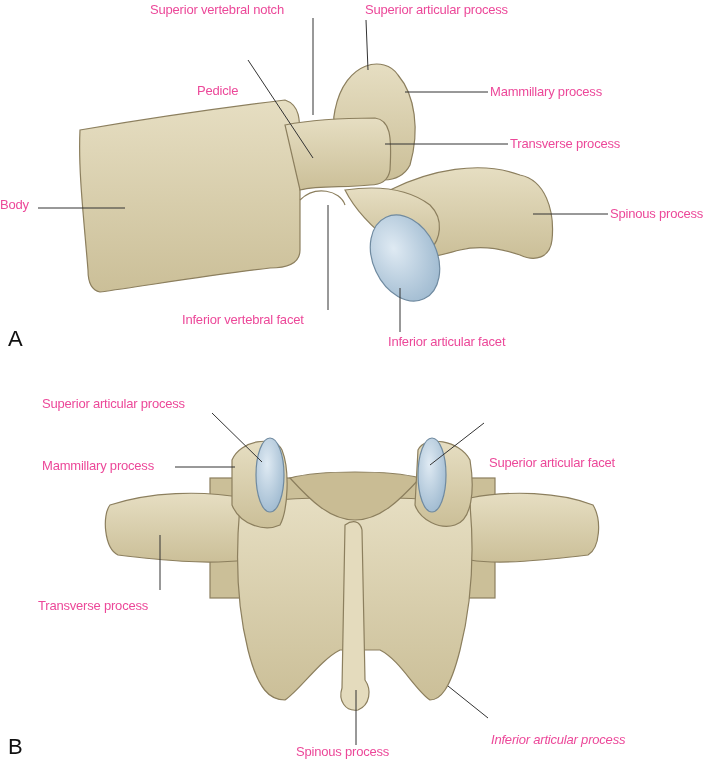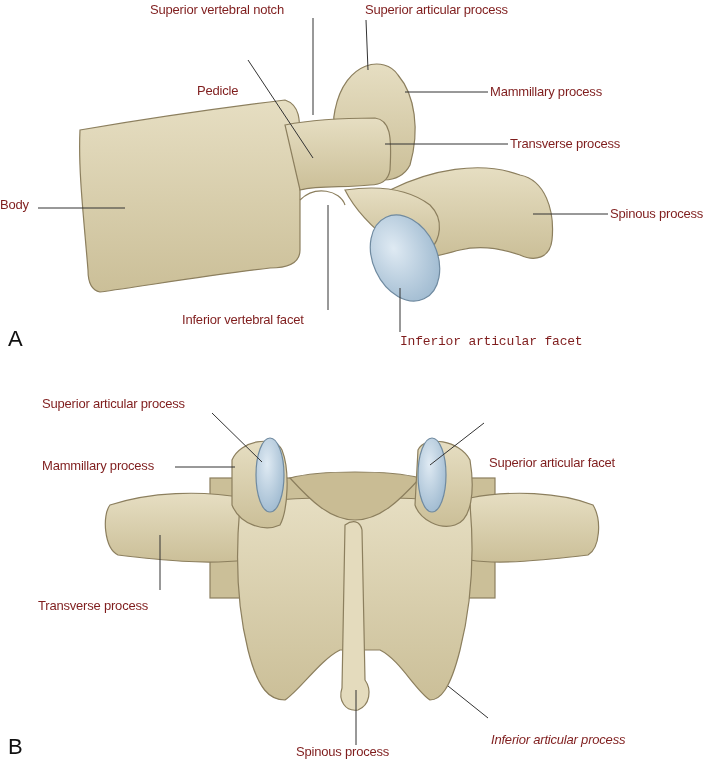--- a/index.html
+++ b/index.html
@@ -1,19 +1,19 @@
 <!DOCTYPE html>
 <html><head>
 <meta charset="utf-8">
 <style>
   html, body { margin:0; padding:0; background:#ffffff; }
   body { width:720px; height:763px; position:relative; overflow:hidden;
          font-family:"Liberation Sans", "DejaVu Sans", sans-serif; color:#222; }
   svg.stage { position:absolute; left:0; top:0; width:720px; height:763px; }
-  .lbl { position:absolute; font-size:13px; color:#7f1d1d; white-space:nowrap; letter-spacing:-0.2px; }
+  .lbl { position:absolute; font-size:13px; color:#ec4899; white-space:nowrap; letter-spacing:-0.2px; }
   .panel-letter { position:absolute; font-size:22px; color:#111; }
 </style>
 </head>
 <body>
 
 <svg class="stage" viewBox="0 0 720 763">
   <defs>
     <linearGradient id="boneGrad" x1="0" y1="0" x2="0" y2="1">
       <stop offset="0" stop-color="#e6dec2"></stop>
       <stop offset="1" stop-color="#cbbf98"></stop>
@@ -85,21 +85,21 @@
 </svg>
 
 <div class="lbl" style="left:150px;top:2px;">Superior vertebral notch</div>
 <div class="lbl" style="left:365px;top:2px;">Superior articular process</div>
 <div class="lbl" style="left:197px;top:47px;margin-top:36px;">Pedicle</div>
 <div class="lbl" style="left:490px;top:84px;">Mammillary process</div>
 <div class="lbl" style="left:510px;top:136px;">Transverse process</div>
 <div class="lbl" style="left:0px;top:197px;">Body</div>
 <div class="lbl" style="left:610px;top:206px;">Spinous process</div>
 <div class="lbl" style="left:182px;top:312px;">Inferior vertebral facet</div>
-<div class="lbl" style="left:400px;top:334px;font-family:Liberation Mono, monospace;">Inferior articular facet</div>
+<div class="lbl" style="left:388px;top:334px;">Inferior articular facet</div>
 <div class="panel-letter" style="left:8px;top:326px;">A</div>
 
 <div class="lbl" style="left:42px;top:396px;">Superior articular process</div>
 <div class="lbl" style="left:489px;top:415px;margin-top:40px;">Superior articular facet</div>
 <div class="lbl" style="left:42px;top:458px;">Mammillary process</div>
 <div class="lbl" style="left:38px;top:598px;">Transverse process</div>
 <div class="lbl" style="left:491px;top:732px;font-style:italic;">Inferior articular process</div>
 <div class="lbl" style="left:296px;top:744px;">Spinous process</div>
 <div class="panel-letter" style="left:8px;top:734px;">B</div>
 

